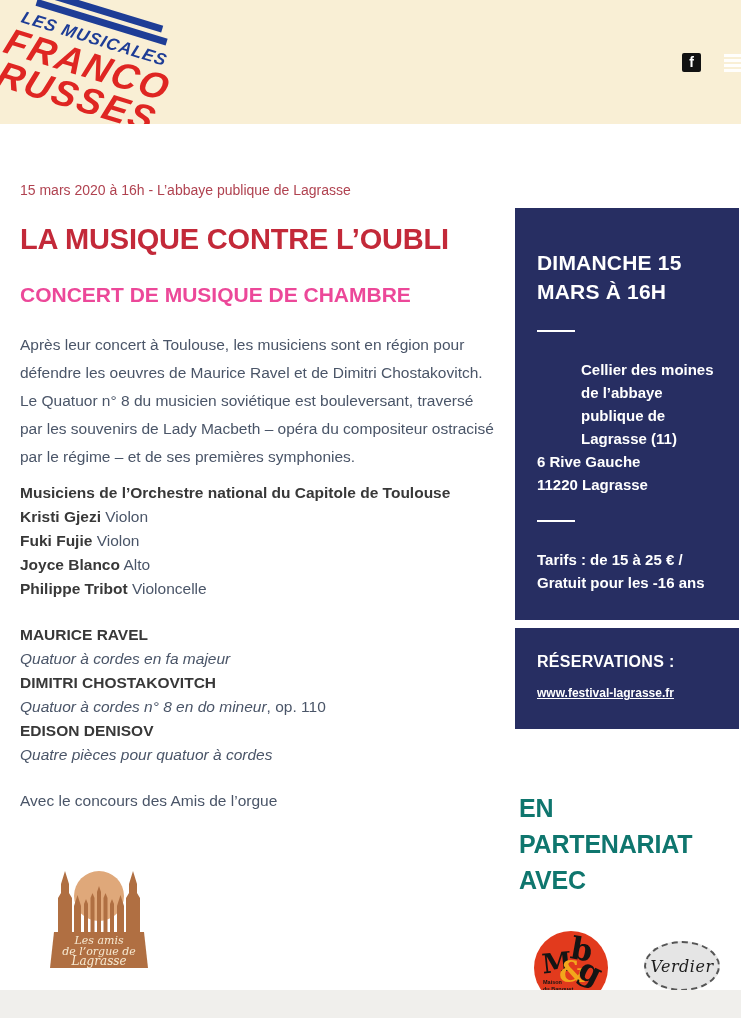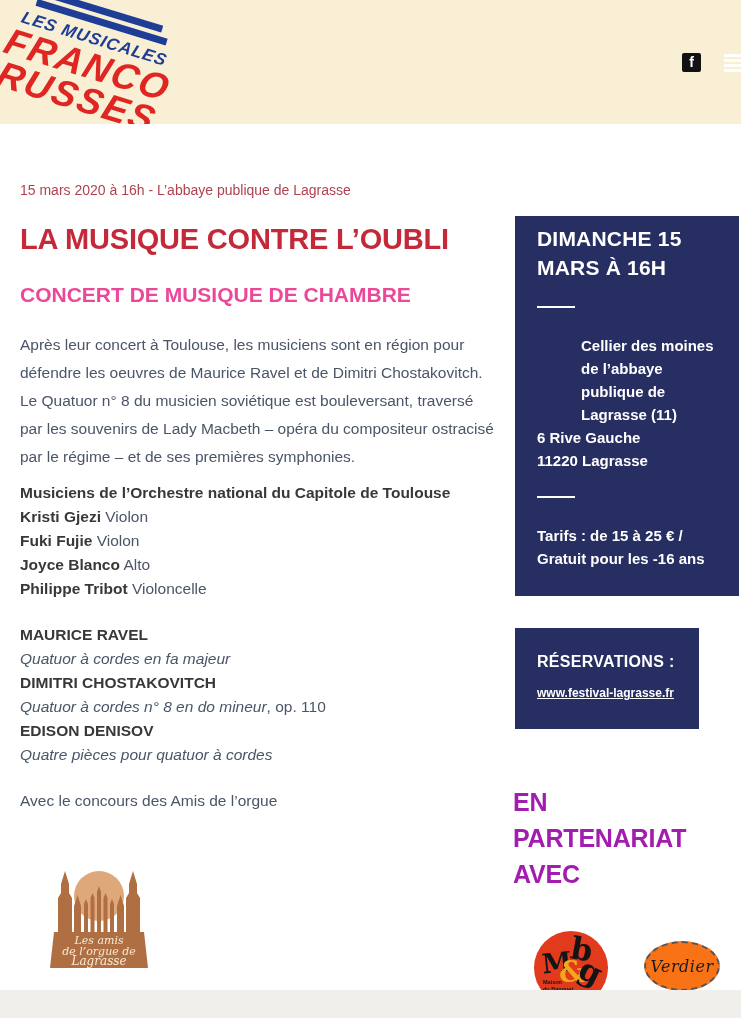--- a/index.html
+++ b/index.html
@@ -25,47 +25,47 @@
   h1.title{font-size:29px;line-height:34px;font-weight:800;color:#c32939;margin:0;letter-spacing:-.2px;}
   h2.subtitle{font-size:21px;line-height:25px;font-weight:800;color:#ec4899;margin:26px 0 0;}
   .intro{font-size:15.5px;line-height:28px;margin:24px 0 4px;}
   .musicians{margin-top:10px;font-size:15.5px;line-height:24px;}
   .musicians b,.m-head{color:#383838;font-weight:700;}
   .program{margin-top:22px;font-size:15.5px;line-height:24px;}
   .p-comp{color:#383838;font-weight:700;}
   .footnote{margin:22px 0 0;font-size:15.5px;line-height:24px;}
 
   
-  .event-box{position:absolute;left:515px;top:216px;width:224px;box-sizing:border-box;background:#272e62;
-             color:#fff;padding:8px 22px 26px;}
+  .event-box{position:absolute;left:515px;top:208px;width:224px;box-sizing:border-box;background:#272e62;
+             color:#fff;padding:40px 22px 26px;}
   .event-box h3{margin:0;font-size:21px;line-height:29px;font-weight:800;letter-spacing:.2px;}
   .sep{width:38px;height:2px;background:#fff;margin:24px 0 26px;}
   .venue{font-size:15px;line-height:23px;font-weight:700;margin-left:44px;}
   .addr{font-size:15px;line-height:23px;font-weight:600;}
   .tariffs{font-size:15px;line-height:23px;font-weight:700;}
-  .booking-box{position:absolute;left:515px;top:628px;width:184px;box-sizing:border-box;background:#272e62;
+  .booking-box{position:absolute;left:515px;top:628px;width:224px;box-sizing:border-box;background:#272e62;
                color:#fff;padding:24px 22px 28px;}
   .b-label{font-size:16px;line-height:20px;font-weight:800;letter-spacing:.3px;}
   .b-link{display:inline-block;margin-top:14px;color:#fff;font-size:12px;font-weight:700;text-decoration:underline;}
-  .partners-heading{position:absolute;left:513px;top:784px;width:212px;margin:0;
-                    font-size:25px;line-height:36px;font-weight:800;color:#a21caf;letter-spacing:-.2px;}
+  .partners-heading{position:absolute;left:513px;top:784px;width:212px;margin:6px;
+                    font-size:25px;line-height:36px;font-weight:800;color:#0f766e;letter-spacing:-.2px;}
 
   
   .orgue{position:absolute;left:46px;top:860px;width:106px;height:112px;cursor:pointer;}
   .mbg{position:absolute;left:534px;top:931px;width:74px;height:74px;border-radius:50%;background:#e23a1d;cursor:pointer;
        font-family:"DejaVu Serif",serif;}
   .mbg span{position:absolute;font-weight:700;color:#141414;}
   .mbg .m{left:8px;top:16px;font-size:27px;transform:rotate(-6deg);}
   .mbg .b{left:37px;top:0px;font-size:31px;transform:rotate(10deg);}
   .mbg .amp{left:25px;top:24px;font-size:29px;color:#f2a71c;}
   .mbg .g{left:46px;top:22px;font-size:31px;transform:rotate(26deg);}
   .mbg .sub{position:absolute;left:9px;top:48px;font-family:"Liberation Sans",sans-serif;font-size:5.5px;
             line-height:6.5px;color:#fff;font-weight:700;white-space:nowrap;}
   .mbg .sub .l3{color:#ffd34d;}
-  .verdier{position:absolute;left:644px;top:941px;width:76px;height:50px;box-sizing:border-box;background:#f97316;
+  .verdier{position:absolute;left:644px;top:941px;width:76px;height:50px;box-sizing:border-box;background:#e5e5e5;
            border:2px dashed #555;border-radius:50%;display:flex;align-items:center;justify-content:center;cursor:pointer;}
   .verdier span{font-family:"DejaVu Serif",serif;font-style:italic;font-size:16px;color:#1c1c1c;letter-spacing:.5px;}
 
   .footer-strip{position:absolute;left:0;bottom:0;width:741px;height:28px;background:#f0efec;}
 </style>
 </head>
 <body>
 
 <div class="page">
 

